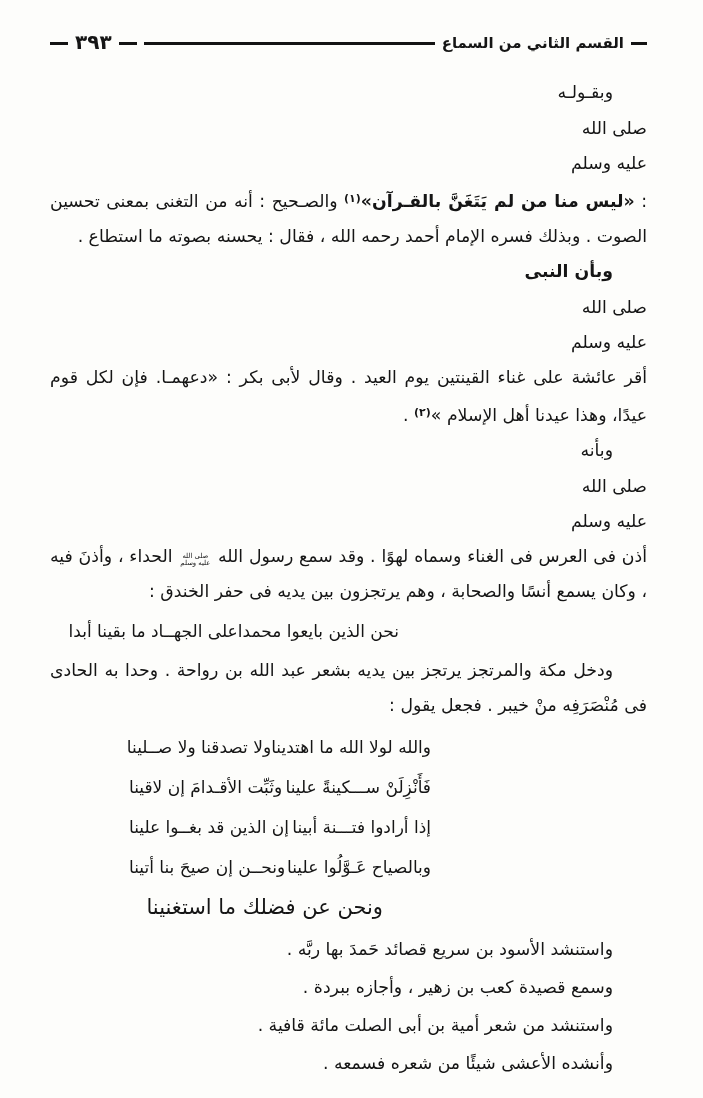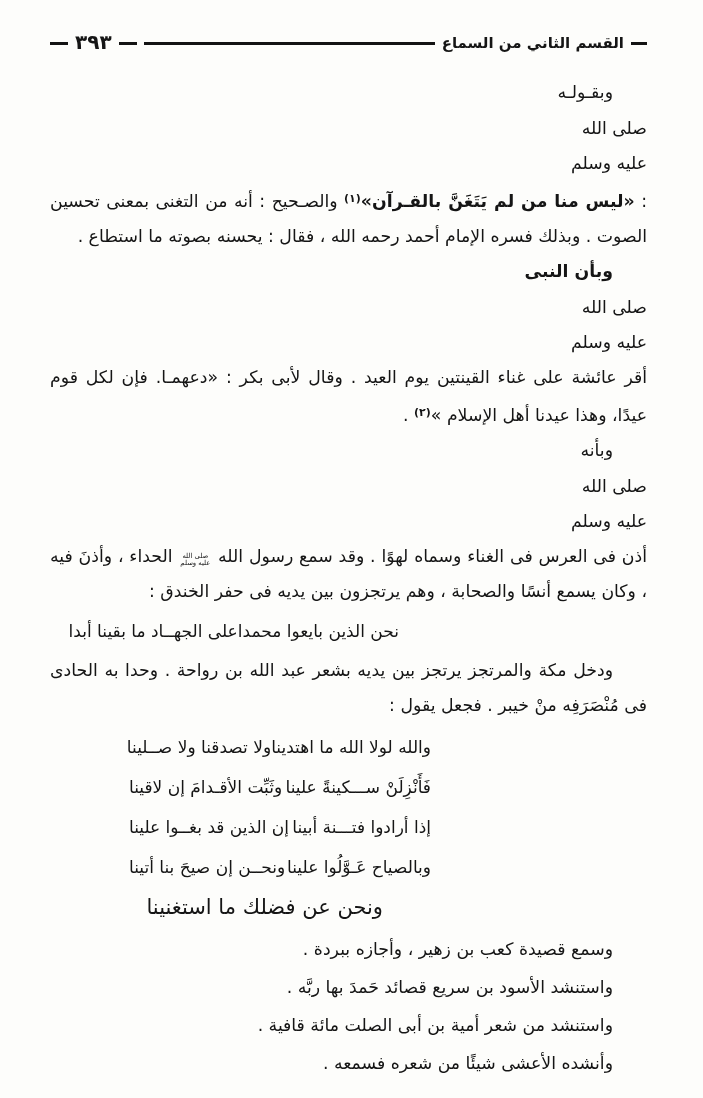--- a/index.html
+++ b/index.html
@@ -93,22 +93,22 @@
       </div>
       <div class="couplet">
         <span class="hemi">وبالصياح عَـوَّلُوا علينا</span>
         <span class="hemi">ونحــن إن صيحَ بنا أتينا</span>
       </div>
       <div class="closing-hemi">ونحن عن فضلك ما استغنينا</div>
     </div>
 
     
     <div class="closers">
+      <p class="para indent">واستنشد الأسود بن سريع قصائد حَمدَ بها ربَّه .</p>
       <p class="para indent">وسمع قصيدة كعب بن زهير ، وأجازه ببردة .</p>
-      <p class="para indent">واستنشد الأسود بن سريع قصائد حَمدَ بها ربَّه .</p>
       <p class="para indent">واستنشد من شعر أمية بن أبى الصلت مائة قافية .</p>
       <p class="para indent">وأنشده الأعشى شيئًا من شعره فسمعه .</p>
 
     </div>
 
   </div>
 
 </div>
 
 </body></html>

